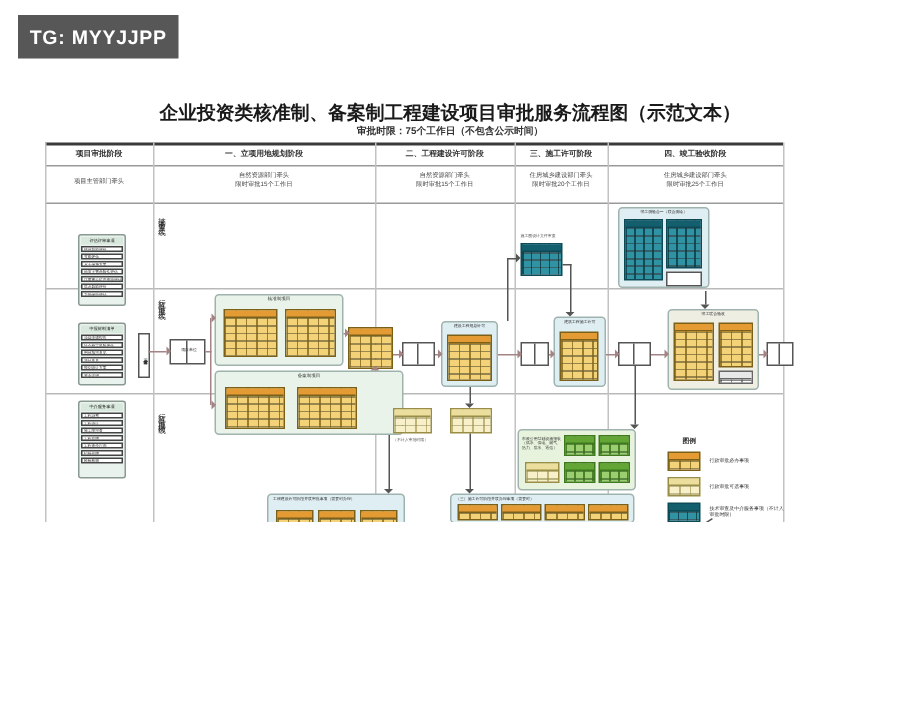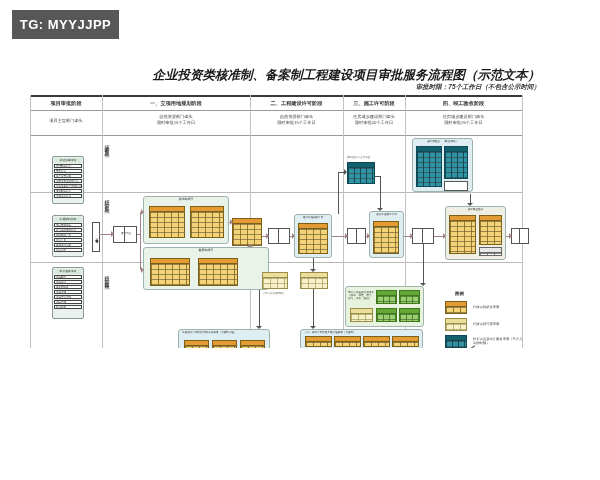--- a/index.html
+++ b/index.html
@@ -66,21 +66,21 @@
   .panel{position:absolute;background:#e9f2ec;border:1px solid #8a9a92;border-radius:2px;padding:1px;box-sizing:border-box;}
   .panel-title{font-size:2.8px;text-align:center;color:#222;height:5px;line-height:5px;background:#d8e8dc;overflow:hidden;}
   .prow{background:#fff;border:1px solid #444;height:4px;margin-top:1px;font-size:2.5px;line-height:4px;
         overflow:hidden;color:#333;padding-left:1px;box-sizing:border-box;}
   .intake{position:absolute;background:#fff;border:1px solid #555;writing-mode:vertical-rl;text-orientation:upright;
           font-size:2.8px;color:#222;text-align:center;box-sizing:border-box;}
   
   .lg-label{position:absolute;font-size:3.3px;line-height:1.3;color:#333;}
   .lg-title{position:absolute;font-size:4.5px;font-weight:bold;color:#222;}
   .lg-swatch{width:22px;height:13px;}
-  .titlebar{position:absolute;text-align:right;font-weight:bold;color:#1a1a1a;font-style:italic;}
+  .titlebar{position:absolute;text-align:center;font-weight:bold;color:#1a1a1a;}
 </style>
 </head>
 <body>
 
 <div id="canvas">
 
   <div class="banner" style="left:12px;top:10px;width:107px;height:29px;font-size:13px;">TG: MYYJJPP</div>
 
   <div class="titlebar" style="left:60px;top:67px;width:480px;font-size:12.5px;">企业投资类核准制、备案制工程建设项目审批服务流程图（示范文本）</div>
   <div class="titlebar" style="left:60px;top:83px;width:480px;font-size:6.5px;color:#333;">审批时限：75个工作日（不包含公示时间）</div>

